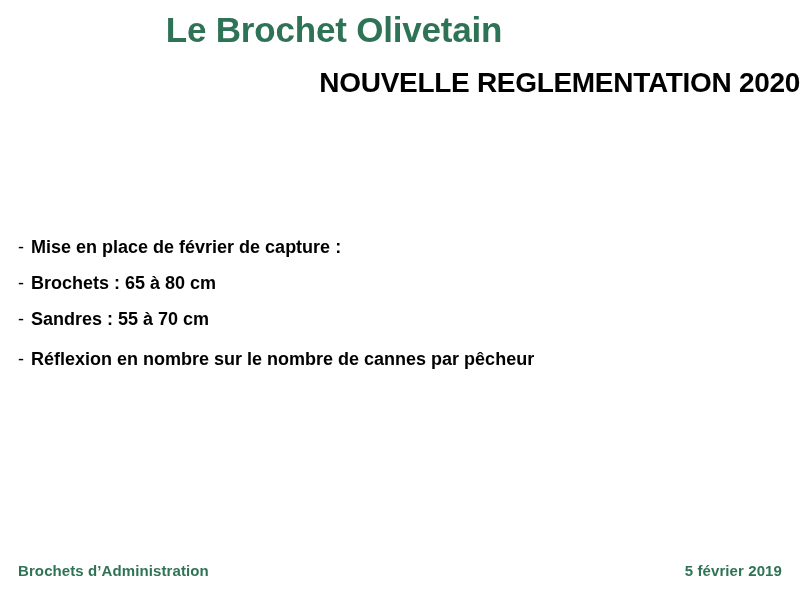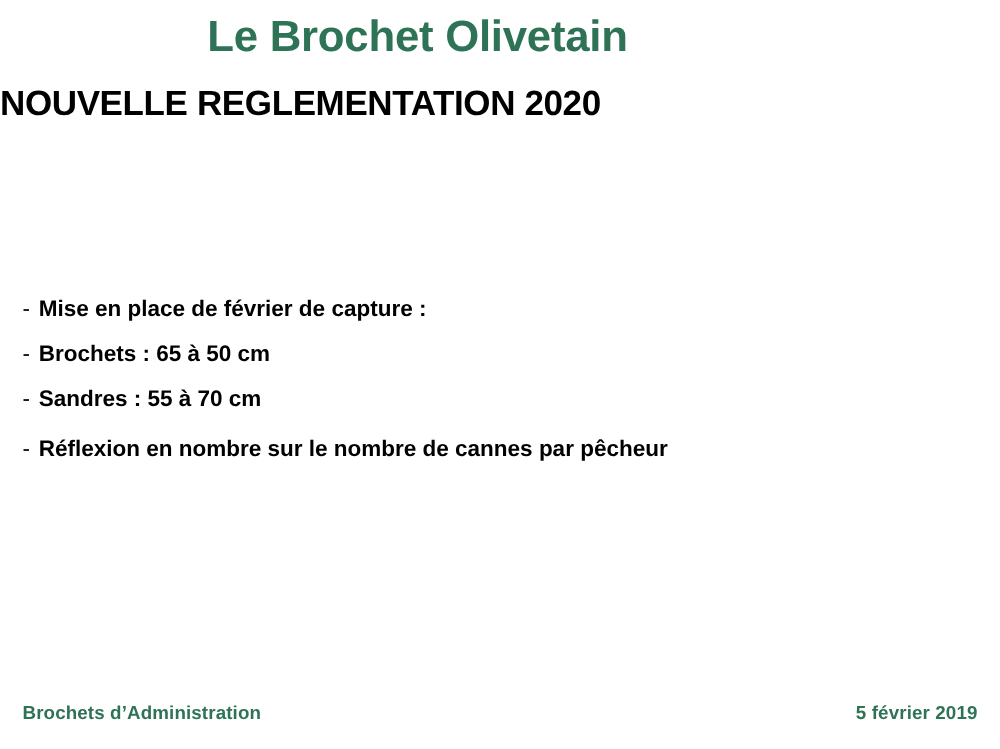--- a/index.html
+++ b/index.html
@@ -36,21 +36,21 @@
     color: #2f7356;
     letter-spacing: -0.2px;
     white-space: nowrap;
   }
 
   .slide-subtitle {
     position: absolute;
     top: 67px;
     left: 0;
     width: 800px;
-    text-align: left;
+    text-align: right;
     font-size: 28px;
     font-weight: bold;
     line-height: 1.15;
     color: #000000;
     letter-spacing: -0.3px;
     white-space: nowrap;
   }
 
   
   .body-block {
@@ -123,21 +123,21 @@
 
   <div class="body-block">
 
     <div class="bullet-line">
       <span class="bullet-dash">-</span>
       <span class="bullet-text">Mise en place de février de capture :</span>
     </div>
 
     <div class="bullet-line">
       <span class="bullet-dash">-</span>
-      <span class="bullet-text">Brochets : 65 à 50 cm</span>
+      <span class="bullet-text">Brochets : 65 à 80 cm</span>
     </div>
 
     <div class="bullet-line">
       <span class="bullet-dash">-</span>
       <span class="bullet-text">Sandres : 55 à 70 cm</span>
     </div>
 
     <div class="bullet-line spacer-before">
       <span class="bullet-dash">-</span>
       <span class="bullet-text">Réflexion en nombre sur le nombre de cannes par pêcheur</span>

